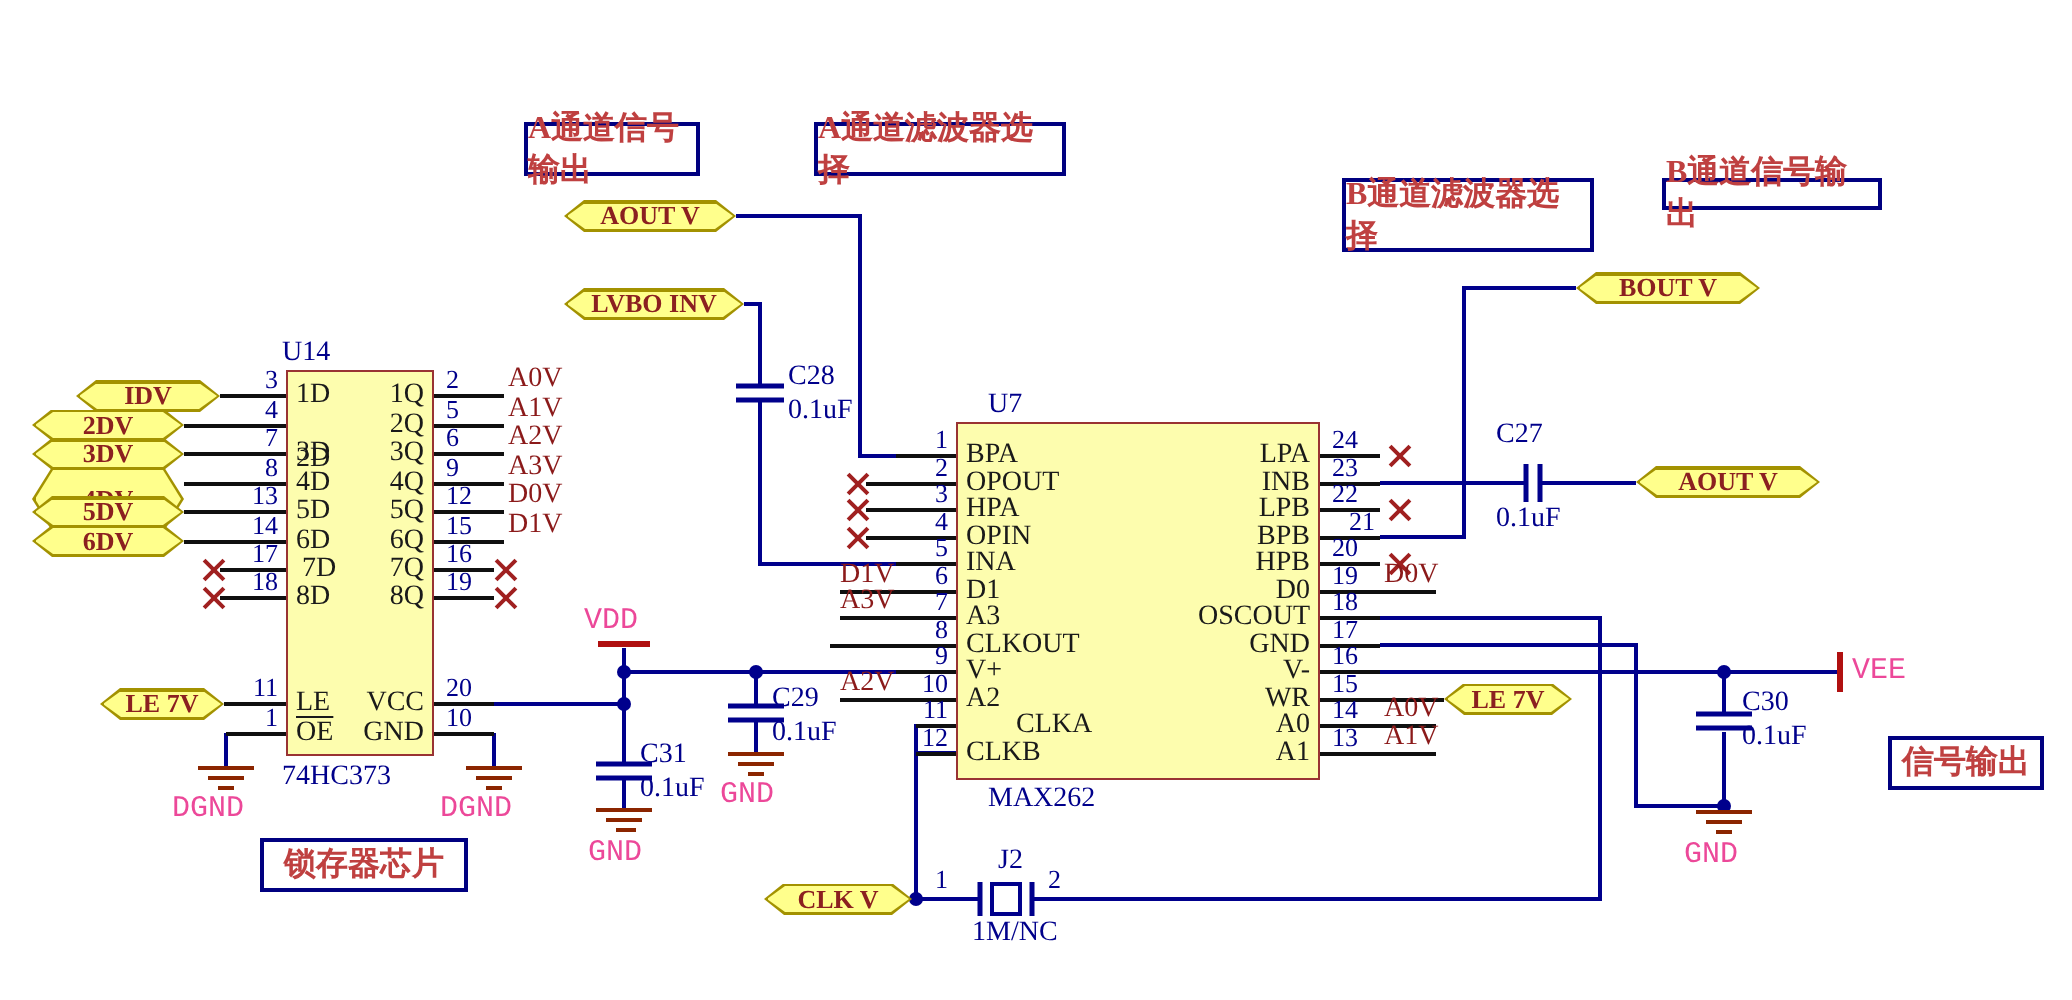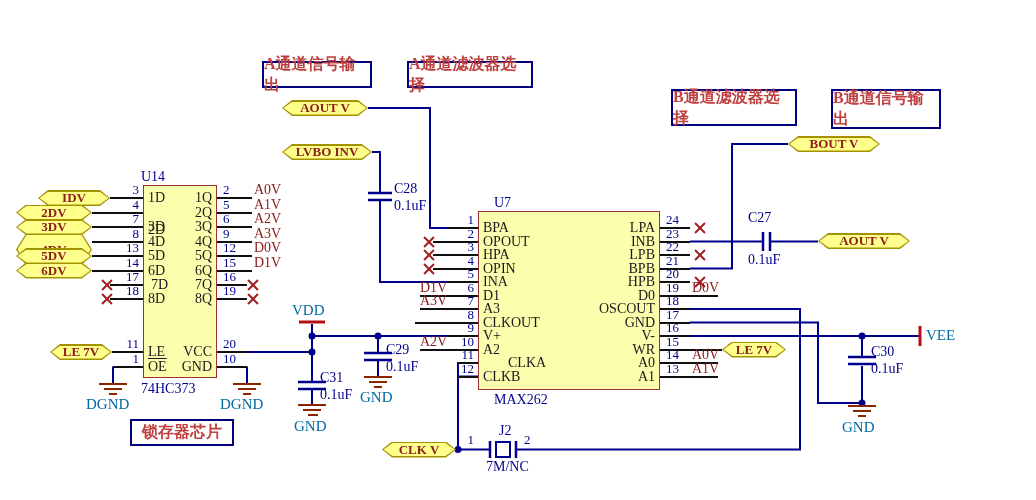--- a/index.html
+++ b/index.html
@@ -2,21 +2,21 @@
 <html><head>
 <meta charset="utf-8">
 <style>
   html,body{margin:0;padding:0;background:#fff;}
   #canvas{position:relative;width:1036px;height:500px;background:#ffffff;overflow:hidden;
           font-family:"Liberation Serif", serif;}
   svg{position:absolute;left:0;top:0;}
   .txt{position:absolute;white-space:nowrap;line-height:15px;font-size:14px;}
   .des{color:#00008B;}
   .net{color:#8B1A1A;}
-  .pwr{color:#0369a1;font-size:15px;}
+  .pwr{color:#ec4899;font-size:15px;font-family:Liberation Mono, monospace;}
   .pnum{color:#00008B;font-size:13px;width:30px;}
   .pname{color:#1a1a1a;font-size:14px;}
   .r{text-align:right;}
   .ov{text-decoration:overline;}
   .chip{position:absolute;background:#FDFDAE;border:1.5px solid #993333;box-sizing:border-box;}
   .stub{position:absolute;height:2px;background:#101010;}
   .ncx{position:absolute;width:12px;height:12px;}
   .ncx::before,.ncx::after{content:"";position:absolute;left:-1px;top:5px;width:14px;height:2px;background:#A02020;}
   .ncx::before{transform:rotate(45deg);}
   .ncx::after{transform:rotate(-45deg);}
@@ -92,28 +92,29 @@
   </svg>
 
   <div class="chip" id="u14-body" style="left:143px;top:185px;width:74px;height:193px;"></div>
   <div class="chip" id="u7-body" style="left:478px;top:211px;width:182px;height:179px;"></div>
 
   <div class="txt des" style="left:141px;top:169px;">U14</div>
   <div class="txt des" style="left:141px;top:381px;">74HC373</div>
   <div class="txt des" style="left:494px;top:195px;">U7</div>
   <div class="txt des" style="left:494px;top:392px;">MAX262</div>
 
-  <div class="ann" style="left:262px;top:61px;width:110px;height:27px;">A通道信号输出</div>
+  <div class="ann" style="left:262px;top:61px;width:88px;height:27px;">A通道信号输出</div>
   <div class="ann" style="left:407px;top:61px;width:126px;height:27px;">A通道滤波器选择</div>
   <div class="ann" style="left:671px;top:89px;width:126px;height:37px;">B通道滤波器选择</div>
-  <div class="ann" style="left:831px;top:89px;width:110px;height:40px;">B通道信号输出</div>
+  <div class="ann" style="left:831px;top:89px;width:110px;height:16px;">B通道信号输出</div>
+  <div class="ann" style="left:944px;top:368px;width:78px;height:27px;">信号输出</div>
   <div class="ann" style="left:130px;top:419px;width:104px;height:27px;">锁存器芯片</div>
 
   <div class="txt des" style="left:499px;top:423px;">J2</div>
-  <div class="txt des" style="left:486px;top:459px;">7M/NC</div>
+  <div class="txt des" style="left:486px;top:459px;">1M/NC</div>
   <div class="txt pnum" style="left:462px;top:432px;text-align:right;width:12px;">1</div>
   <div class="txt pnum" style="left:524px;top:432px;width:12px;">2</div>
 
   <div id="gen">
       <div class="port" style="left: 38px; top: 190px; width: 72px; height: 16px;">
         <span>IDV</span>
       </div>
       <div class="port" style="left: 16px; top: 204.5px; width: 76px; height: 16px;">
         <span>2DV</span>
       </div>
@@ -267,21 +268,21 @@
       <div class="txt pname" style="left: 585px; top: 220px; width: 70px; text-align: right;">LPA</div>
       <div class="ncx" style="left: 694px; top: 222px;"></div>
       <div class="stub" style="left: 660px; top: 240.5px; width: 30px;"></div>
       <div class="txt pnum" style="left: 666px; top: 225.5px;">23</div>
       <div class="txt pname" style="left: 585px; top: 233.5px; width: 70px; text-align: right;">INB</div>
       <div class="stub" style="left: 660px; top: 254px; width: 30px;"></div>
       <div class="txt pnum" style="left: 666px; top: 239px;">22</div>
       <div class="txt pname" style="left: 585px; top: 247px; width: 70px; text-align: right;">LPB</div>
       <div class="ncx" style="left: 694px; top: 249px;"></div>
       <div class="stub" style="left: 660px; top: 267.5px; width: 30px;"></div>
-      <div class="txt pnum" style="left: 666px; top: 252.5px;">21</div>
+      <div class="txt pnum" style="left: 666px; top: 252.5px; text-align: center;">21</div>
       <div class="txt pname" style="left: 585px; top: 260.5px; width: 70px; text-align: right;">BPB</div>
       <div class="stub" style="left: 660px; top: 281px; width: 30px;"></div>
       <div class="txt pnum" style="left: 666px; top: 266px;">20</div>
       <div class="txt pname" style="left: 585px; top: 274px; width: 70px; text-align: right;">HPB</div>
       <div class="ncx" style="left: 694px; top: 276px;"></div>
       <div class="stub" style="left: 660px; top: 294.5px; width: 58px;"></div>
       <div class="txt pnum" style="left: 666px; top: 279.5px;">19</div>
       <div class="txt pname" style="left: 585px; top: 287.5px; width: 70px; text-align: right;">D0</div>
       <div class="txt net" style="left: 692px; top: 279.5px;">D0V</div>
       <div class="stub" style="left: 660px; top: 308px; width: 30px;"></div>

